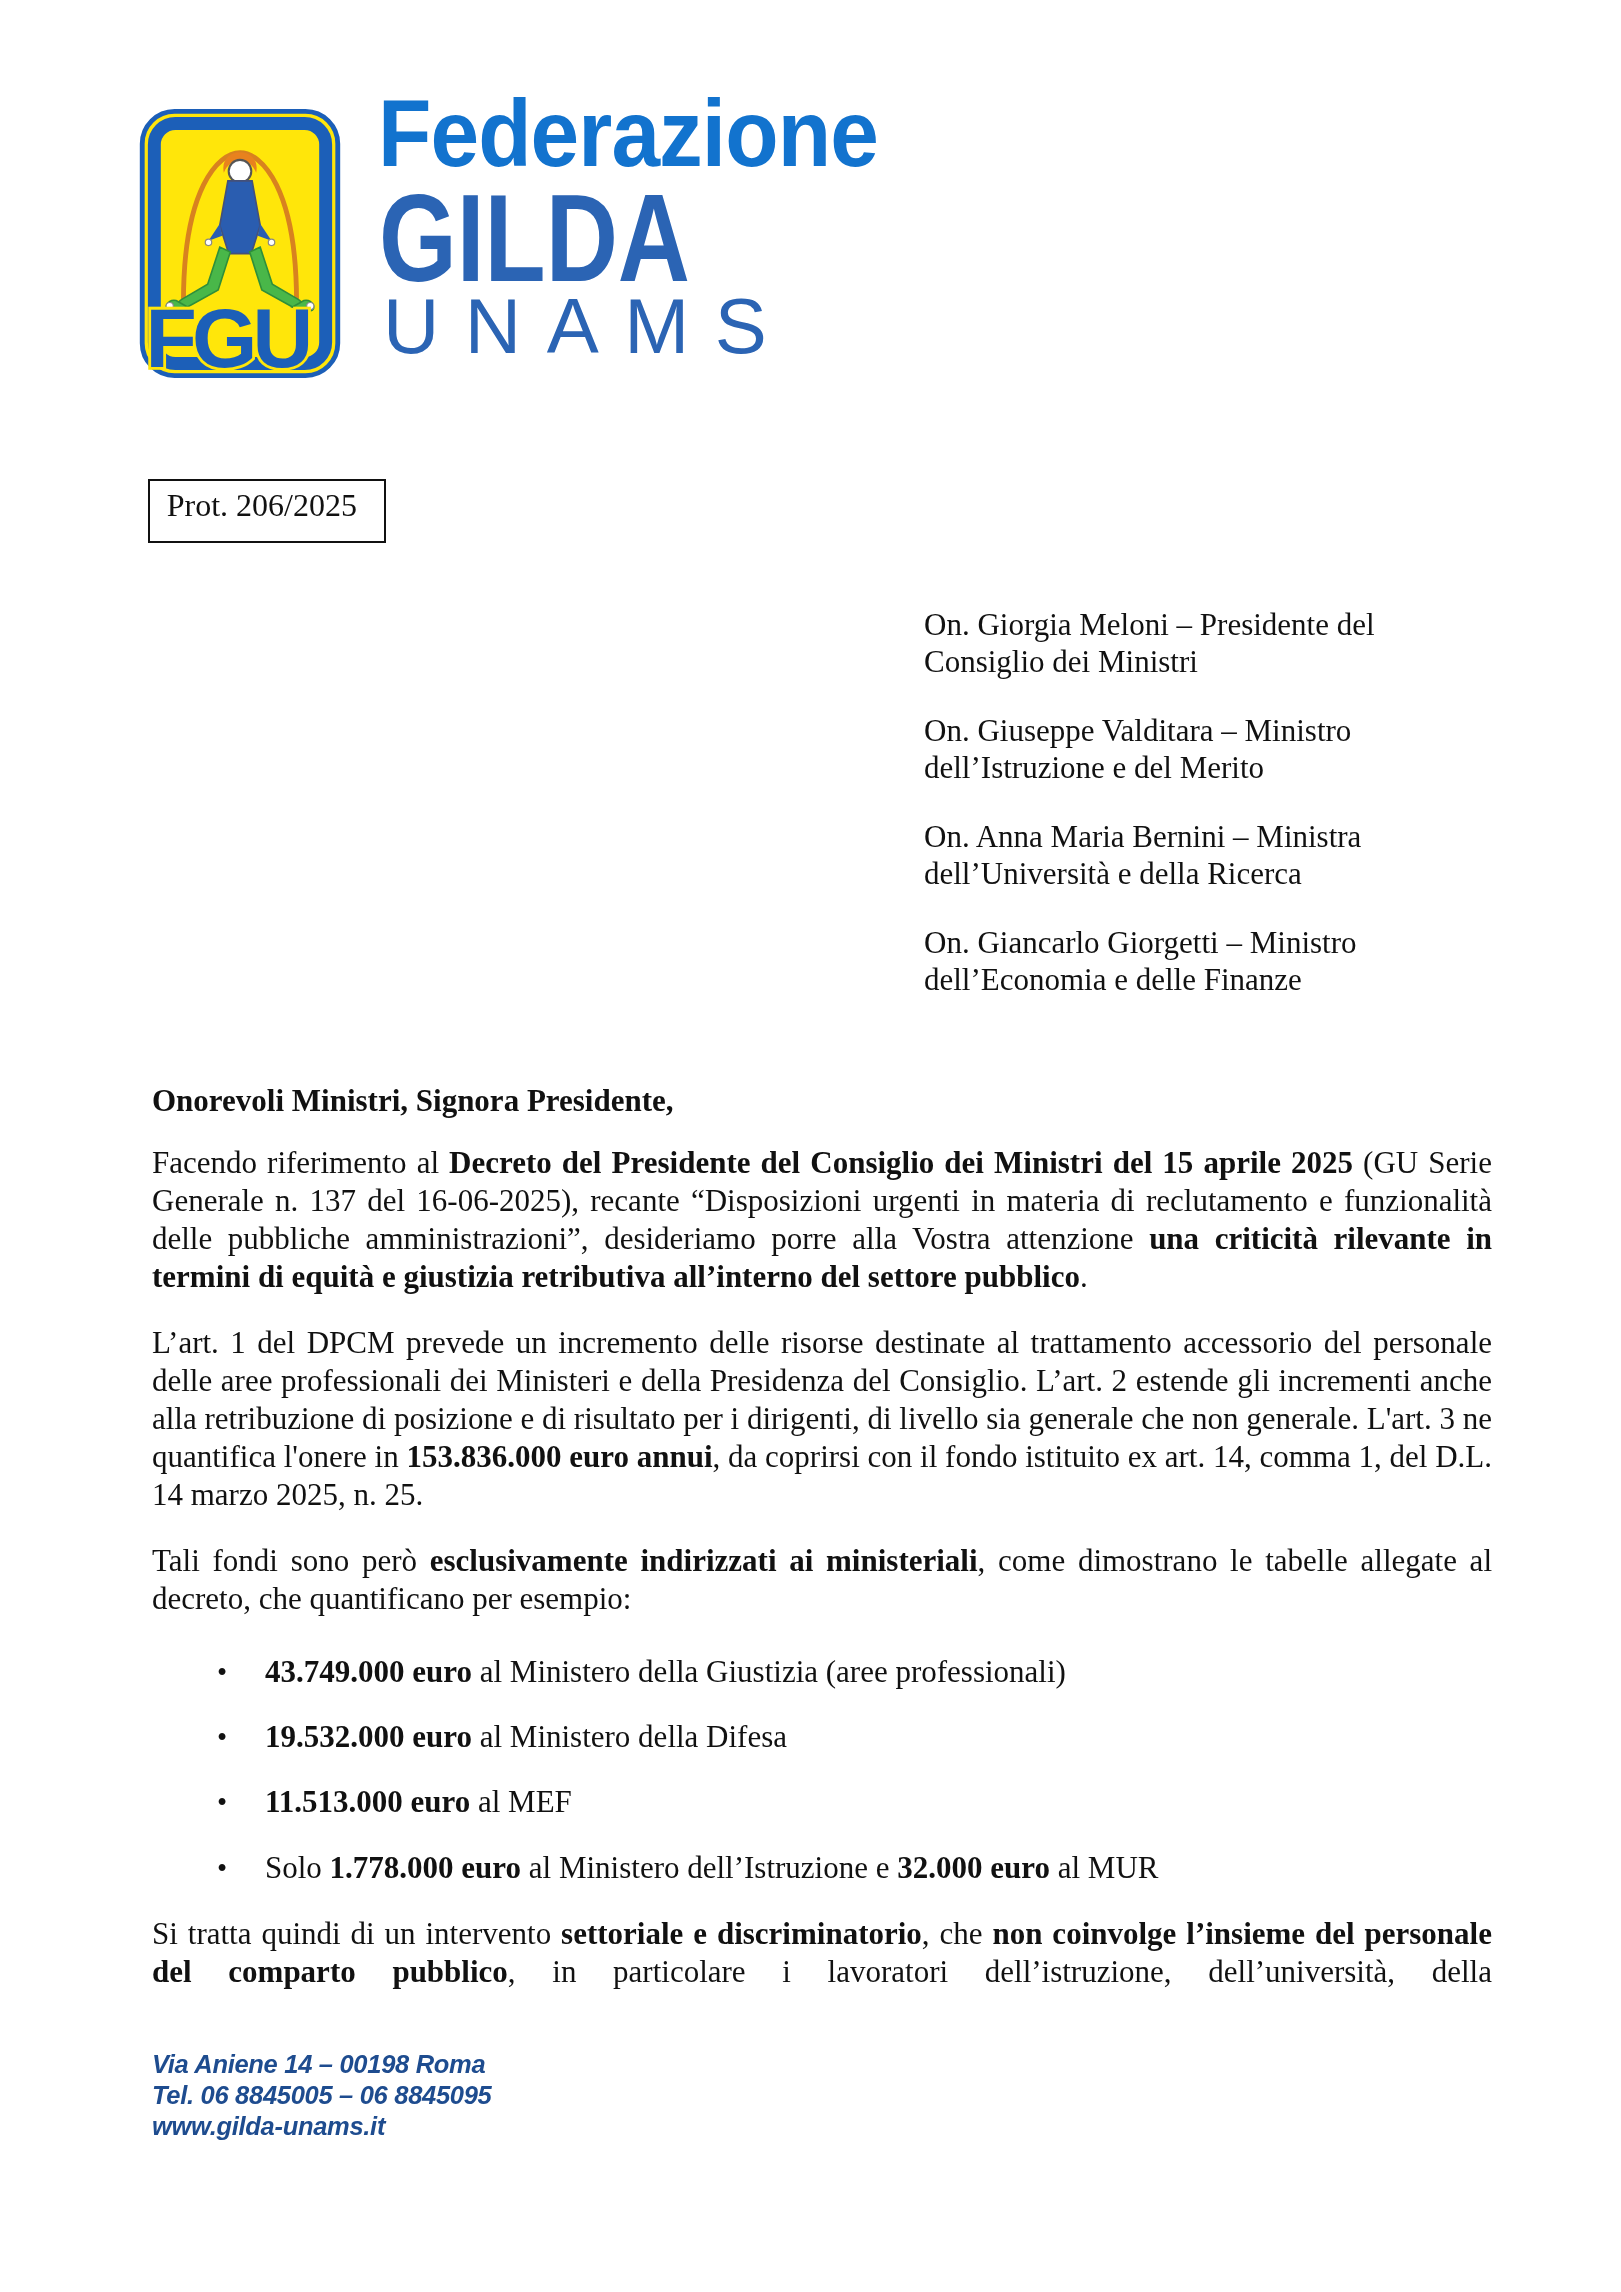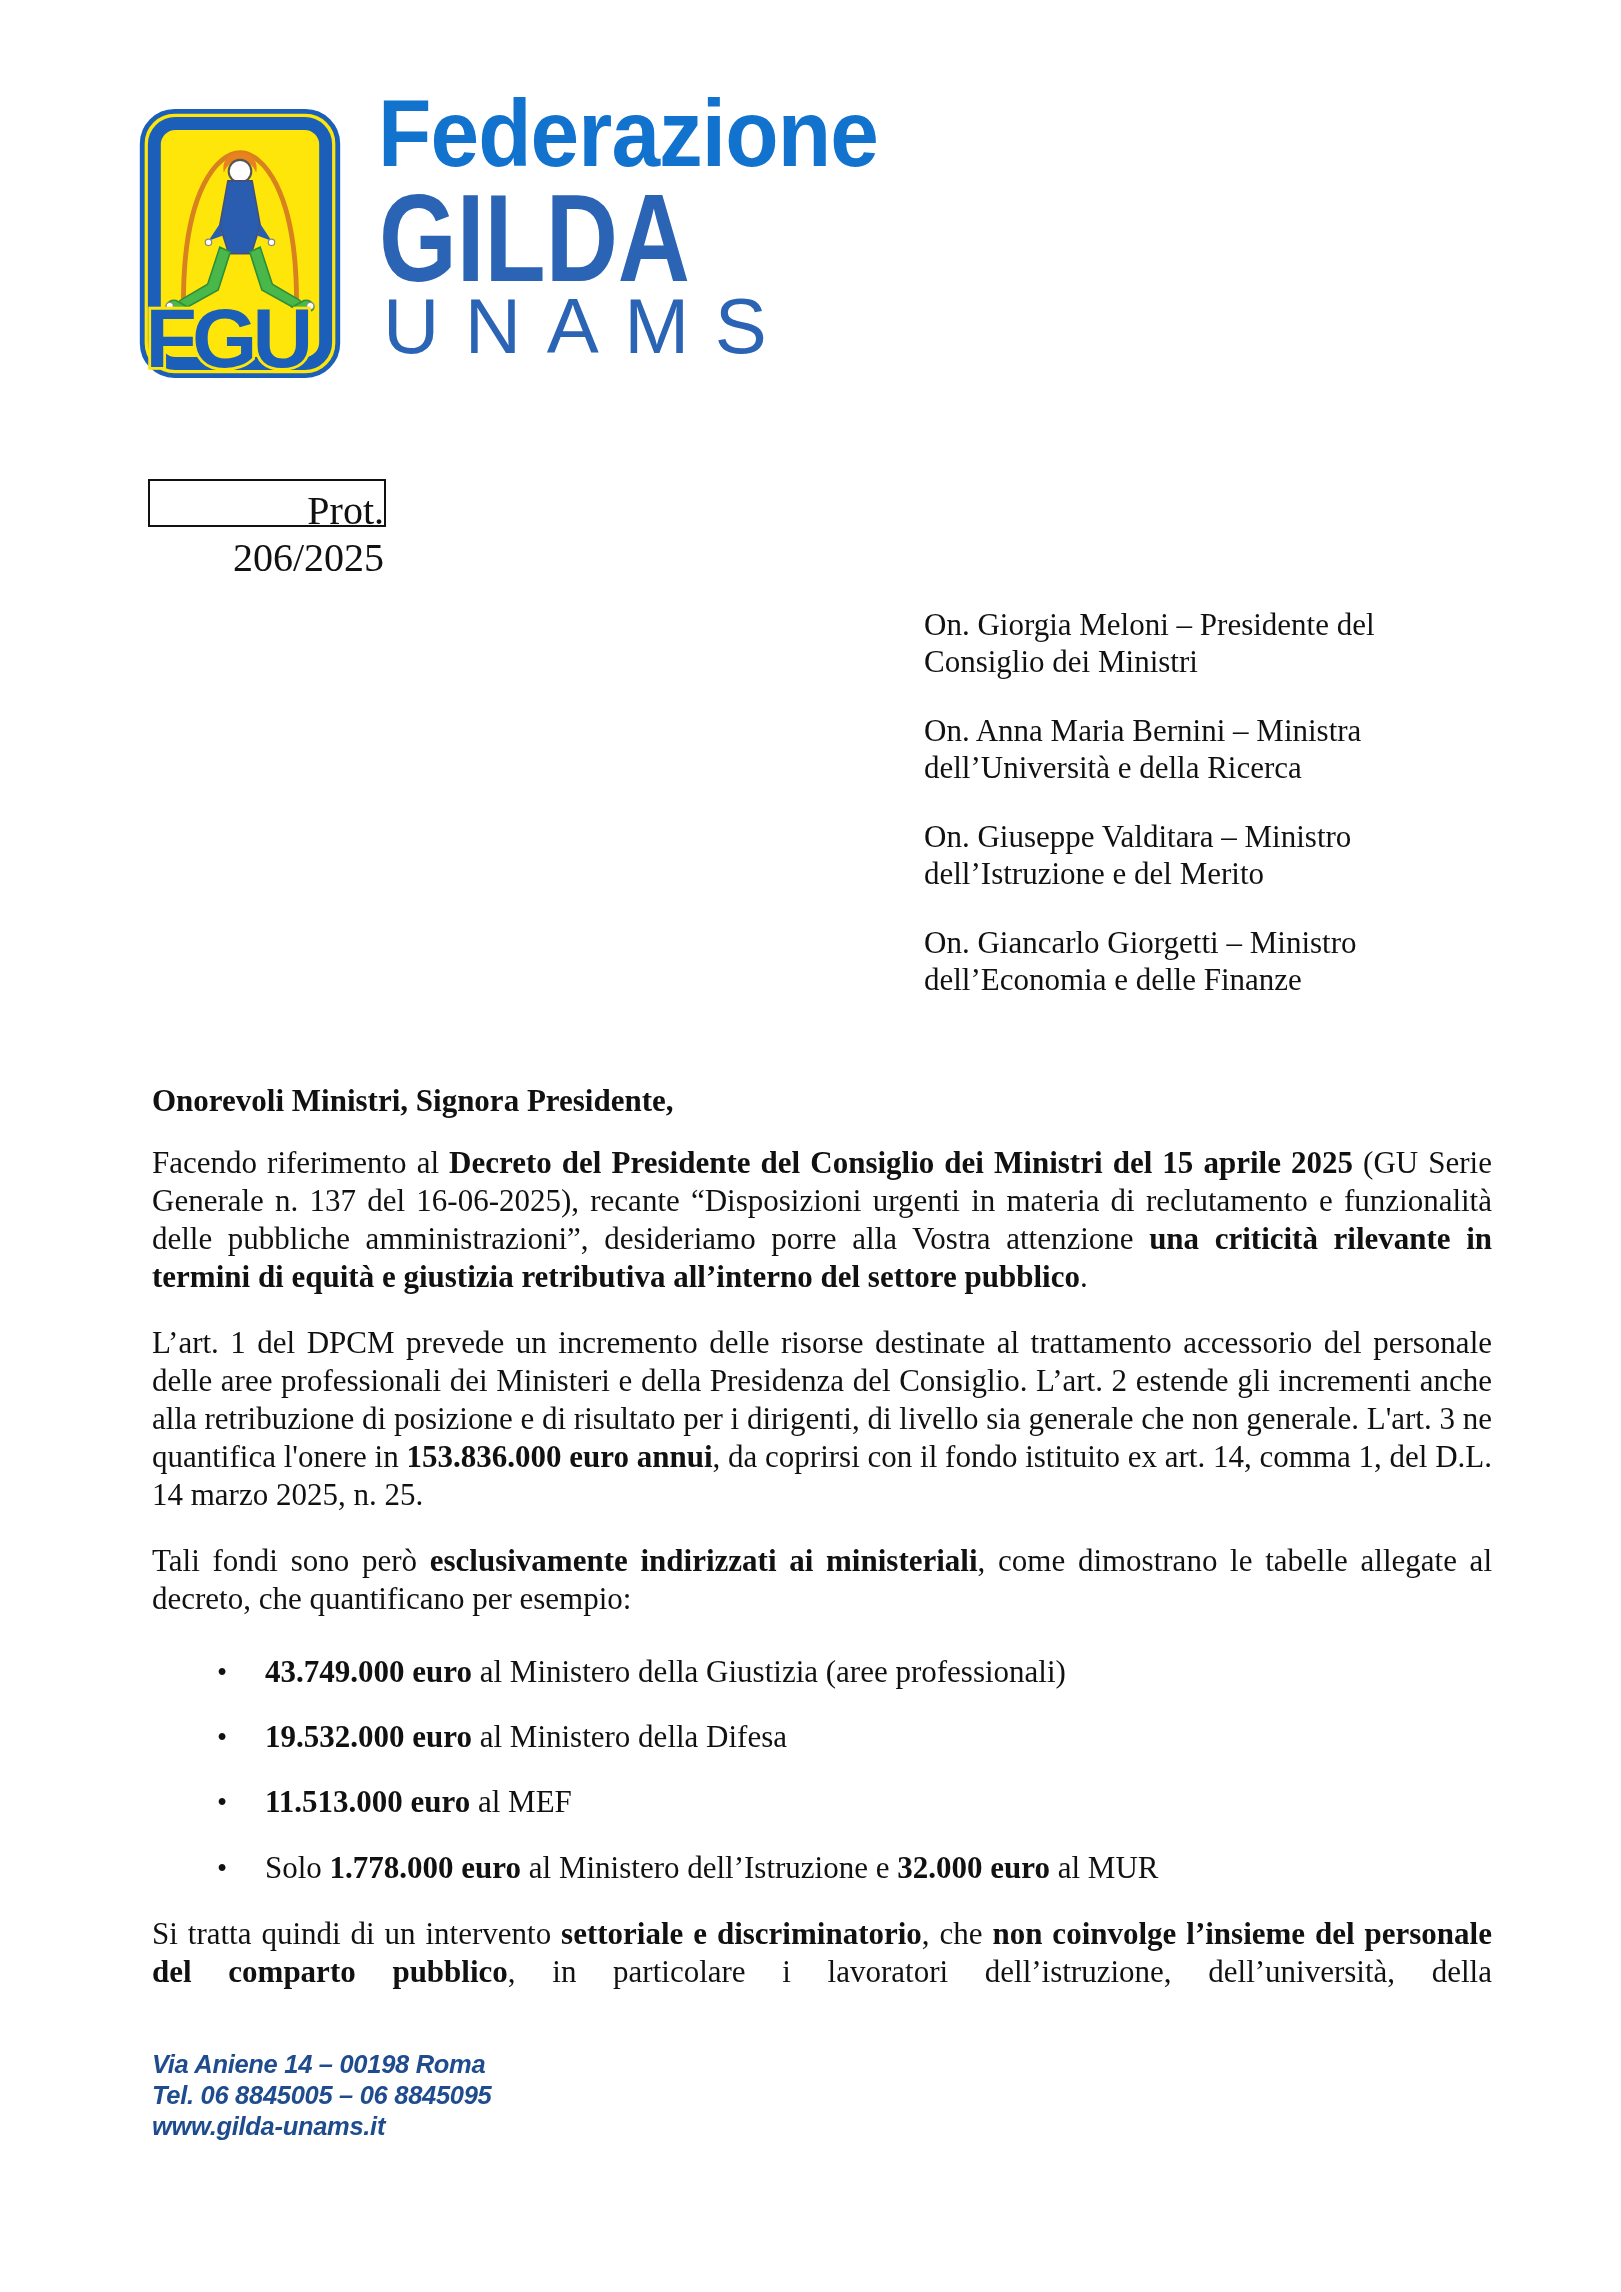--- a/index.html
+++ b/index.html
@@ -61,25 +61,24 @@
     letter-spacing: 25.5px;
     white-space: nowrap;
   }
 
   
   .prot-box {
     position: absolute;
     left: 148px;
     top: 479px;
     width: 238px;
-    height: 48px;
+    height: 64px;
     border: 2.9px solid #111;
-    font-size: 40px;
+    font-size: 32px;
     padding: 5.9px 0 0 16.7px;
-    text-align: right;
   }
 
   
   .recipients {
     position: absolute;
     left: 924px;
     top: 606px;
     width: 549px;
     font-size: 31px;
     line-height: 37px;
@@ -171,26 +170,26 @@
   <div class="prot-box">
     <span>Prot. 206/2025</span>
   </div>
 
   <section class="recipients">
     <div class="recipient">
       <span>On. Giorgia Meloni – Presidente del</span><br>
       <span>Consiglio dei Ministri</span>
     </div>
     <div class="recipient">
+      <span>On. Giuseppe Valditara – Ministro</span><br>
+      <span>dell’Istruzione e del Merito</span>
+    </div>
+    <div class="recipient">
       <span>On. Anna Maria Bernini – Ministra</span><br>
       <span>dell’Università e della Ricerca</span>
-    </div>
-    <div class="recipient">
-      <span>On. Giuseppe Valditara – Ministro</span><br>
-      <span>dell’Istruzione e del Merito</span>
     </div>
     <div class="recipient">
       <span>On. Giancarlo Giorgetti – Ministro</span><br>
       <span>dell’Economia e delle Finanze</span>
     </div>
   </section>
 
   <section class="letter-body">
     <p class="salutation">Onorevoli Ministri, Signora Presidente,</p>
     <p class="para"><span>Facendo riferimento al </span><span class="b">Decreto del Presidente del Consiglio dei Ministri del 15 aprile 2025</span><span> (GU Serie Generale n. 137 del 16-06-2025), recante “Disposizioni urgenti in materia di reclutamento e funzionalità delle pubbliche amministrazioni”, desideriamo porre alla Vostra attenzione </span><span class="b">una criticità rilevante in termini di equità e giustizia retributiva all’interno del settore pubblico</span><span>.</span></p>

